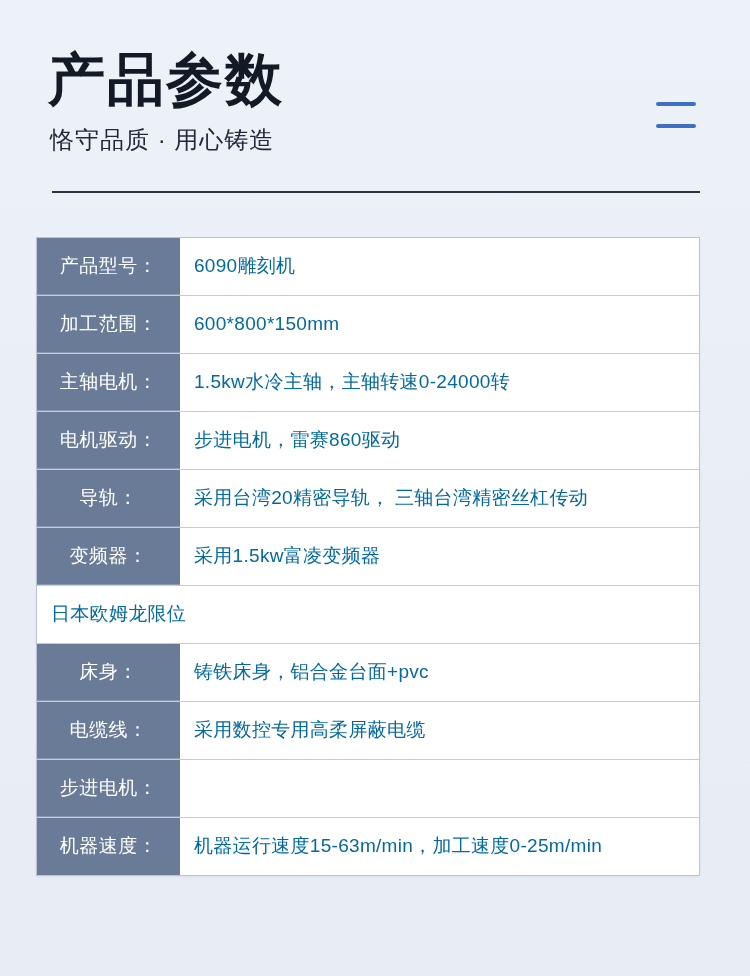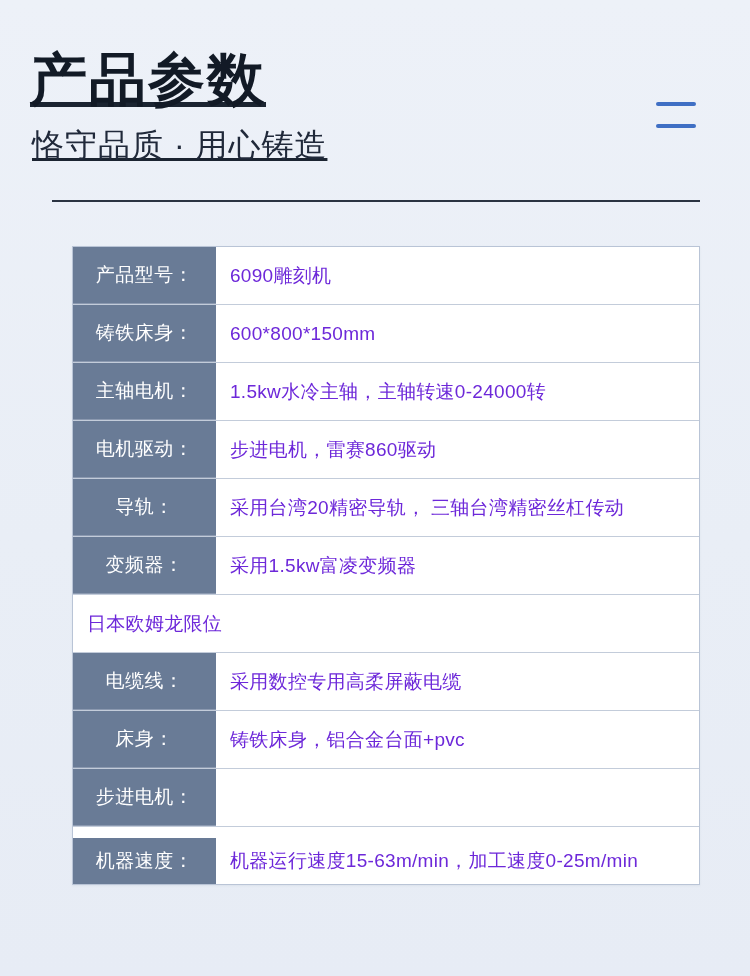--- a/index.html
+++ b/index.html
@@ -18,33 +18,32 @@
     position: relative;
     width: 750px;
     height: 976px;
     box-sizing: border-box;
     background: linear-gradient(180deg, #edf1f8 0%, #e9eef6 55%, #e7ecf5 100%);
   }
 
   
   .header {
     position: relative;
-    padding: 48px 50px 0 30px;
-    text-decoration: underline;
+    padding: 48px 50px 0 48px;
   }
   .title {
     font-size: 57px;
     font-weight: bold;
     letter-spacing: 2px;
     line-height: 1.12;
     color: #121a26;
     margin: 0;
   }
   .subtitle {
-    font-size: 32px;
+    font-size: 24px;
     font-weight: normal;
     letter-spacing: 1px;
     line-height: 1.2;
     color: #20293a;
     margin: 14px 0 0 2px;
   }
   .menu-icon {
     position: absolute;
     right: 54px;
     top: 102px;
@@ -64,34 +63,33 @@
   .menu-icon span:nth-child(2) { width: 40px; }
 
   .divider {
     margin: 36px 50px 0 52px;
     height: 2px;
     background: #2b3442;
   }
 
   
   .table-wrap {
-    margin: 44px 50px 0 72px;
+    margin: 44px 50px 0 36px;
     border: 1px solid #b9c4d6;
     background: #ffffff;
     box-shadow: 0 1px 2px rgba(40,60,90,0.06);
   }
   .row {
     display: flex;
     align-items: stretch;
     border-bottom: 1px solid #c3ccda;
     min-height: 57px;
   }
   .row:last-child {
     border-bottom: none;
-    align-items: flex-end;
   }
   .cell-label {
     flex: 0 0 143px;
     width: 143px;
     background: #697b96;
     color: #ffffff;
     font-size: 19px;
     display: flex;
     align-items: center;
     justify-content: center;
@@ -100,21 +98,21 @@
     box-sizing: border-box;
     border-bottom: 1px solid #8b99b0;
     letter-spacing: 0.5px;
   }
   .row:last-child .cell-label {
     border-bottom: none;
   }
   .cell-value {
     flex: 1 1 auto;
     background: #ffffff;
-    color: #6d28d9;
+    color: #0369a1;
     font-size: 19px;
     display: flex;
     align-items: center;
     padding: 10px 14px;
     box-sizing: border-box;
     letter-spacing: 0.3px;
   }
 </style>
 </head>
 <body>
@@ -133,21 +131,21 @@
   <div class="divider"></div>
 
   <div class="table-wrap">
 
     <div class="row">
       <div class="cell-label">产品型号：</div>
       <div class="cell-value">6090雕刻机</div>
     </div>
 
     <div class="row">
-      <div class="cell-label">铸铁床身：</div>
+      <div class="cell-label">加工范围：</div>
       <div class="cell-value">600*800*150mm</div>
     </div>
 
     <div class="row">
       <div class="cell-label">主轴电机：</div>
       <div class="cell-value">1.5kw水冷主轴，主轴转速0-24000转</div>
     </div>
 
     <div class="row">
       <div class="cell-label">电机驱动：</div>
@@ -162,27 +160,27 @@
     <div class="row">
       <div class="cell-label">变频器：</div>
       <div class="cell-value">采用1.5kw富凌变频器</div>
     </div>
 
     <div class="row">
       <div class="cell-value">日本欧姆龙限位</div>
     </div>
 
     <div class="row">
-      <div class="cell-label">电缆线：</div>
-      <div class="cell-value">采用数控专用高柔屏蔽电缆</div>
+      <div class="cell-label">床身：</div>
+      <div class="cell-value">铸铁床身，铝合金台面+pvc</div>
     </div>
 
     <div class="row">
-      <div class="cell-label">床身：</div>
-      <div class="cell-value">铸铁床身，铝合金台面+pvc</div>
+      <div class="cell-label">电缆线：</div>
+      <div class="cell-value">采用数控专用高柔屏蔽电缆</div>
     </div>
 
     <div class="row">
       <div class="cell-label">步进电机：</div>
     </div>
 
     <div class="row">
       <div class="cell-label">机器速度：</div>
       <div class="cell-value">机器运行速度15-63m/min，加工速度0-25m/min</div>
     </div>

